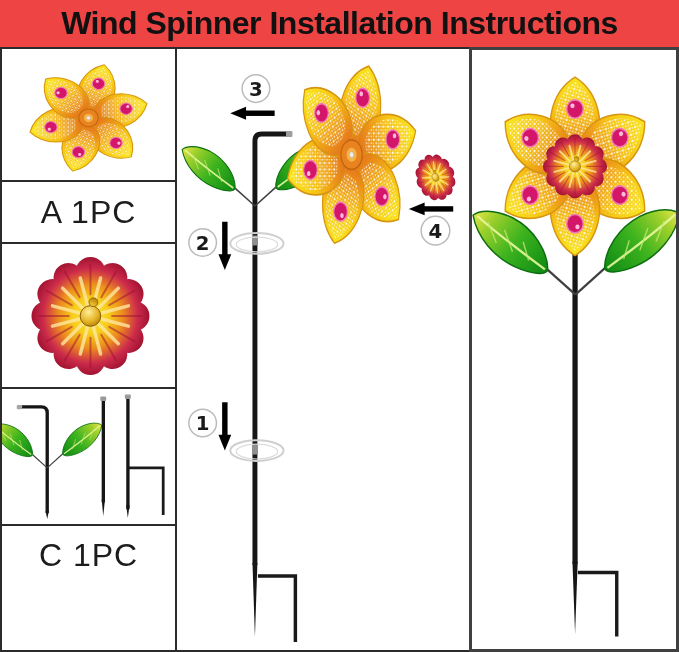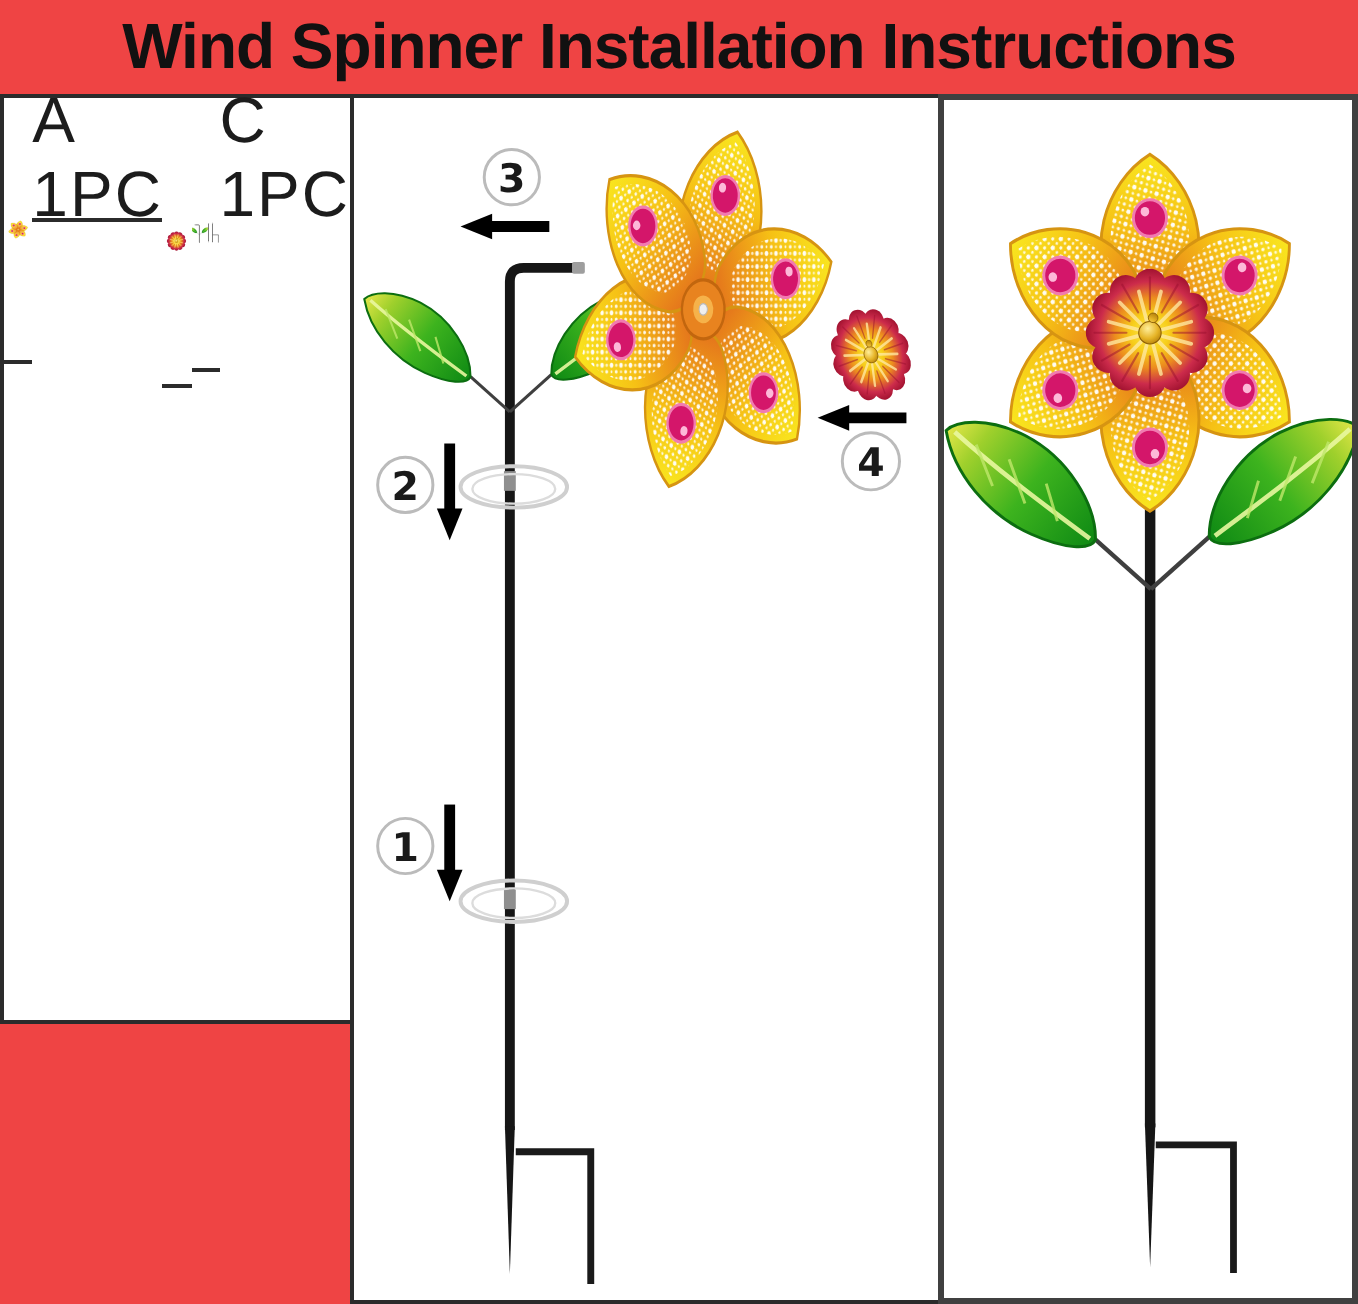--- a/index.html
+++ b/index.html
@@ -7,22 +7,22 @@
     position:relative;width:679px;height:652px;background:#ef4444;
     font-family:"Liberation Sans",sans-serif;overflow:hidden;
   }
   .title{
     position:absolute;top:0;left:0;width:679px;height:46px;
     display:flex;align-items:center;justify-content:center;
     font-size:32px;font-weight:bold;color:#111;letter-spacing:-0.5px;
   }
   .panel{position:absolute;box-sizing:border-box;background:#fff;}
   .left-col{
-    left:0;top:47px;width:177px;height:465px;
-    border:2px solid #2b2b2b;display:flex;flex-direction:row;
+    left:0;top:47px;width:177px;height:605px;
+    border:2px solid #2b2b2b;display:flex;flex-direction:column;
   }
   .left-col .cell{box-sizing:border-box;border-bottom:2px solid #2b2b2b;position:relative;}
   .left-col .cell:last-child{border-bottom:none;}
   .cell.img-a{height:133px;}
   .cell.lab-a{height:62px;}
   .cell.img-b{height:145px;}
   .cell.lab-b{height:65px;}
   .cell.img-c{height:137px;}
   .cell.lab-c{height:59px;border-radius:19px;}
   .label-cell{display:flex;align-items:center;justify-content:center;

